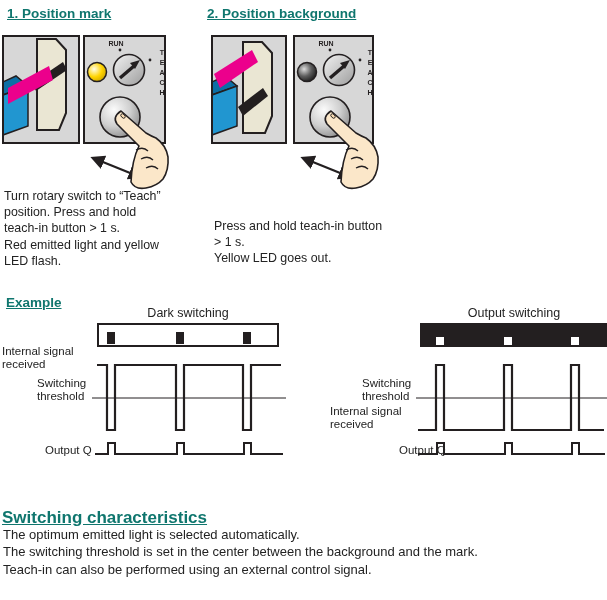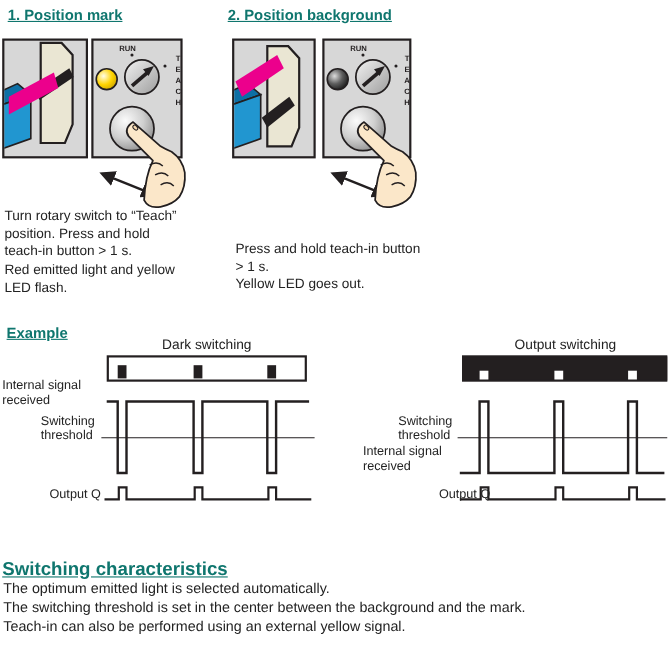--- a/index.html
+++ b/index.html
@@ -174,16 +174,16 @@
   <div class="wlabel" style="left:362px;top:377px;">Switching
 threshold</div>
   <div class="wlabel" style="left:330px;top:405px;">Internal signal
 received</div>
   <div class="wlabel" style="left:399px;top:444px;">Output Q</div>
 
   <h3 class="h" style="left:2px;top:508px;font-size:17px;">Switching characteristics</h3>
   <div class="blines" style="left:3px;top:526px;">
     <div class="bline">The optimum emitted light is selected automatically.</div>
     <div class="bline">The switching threshold is set in the center between the background and the mark.</div>
-    <div class="bline">Teach-in can also be performed using an external yellow signal.</div>
+    <div class="bline">Teach-in can also be performed using an external control signal.</div>
   </div>
 
 </div>
 
 </body></html>

